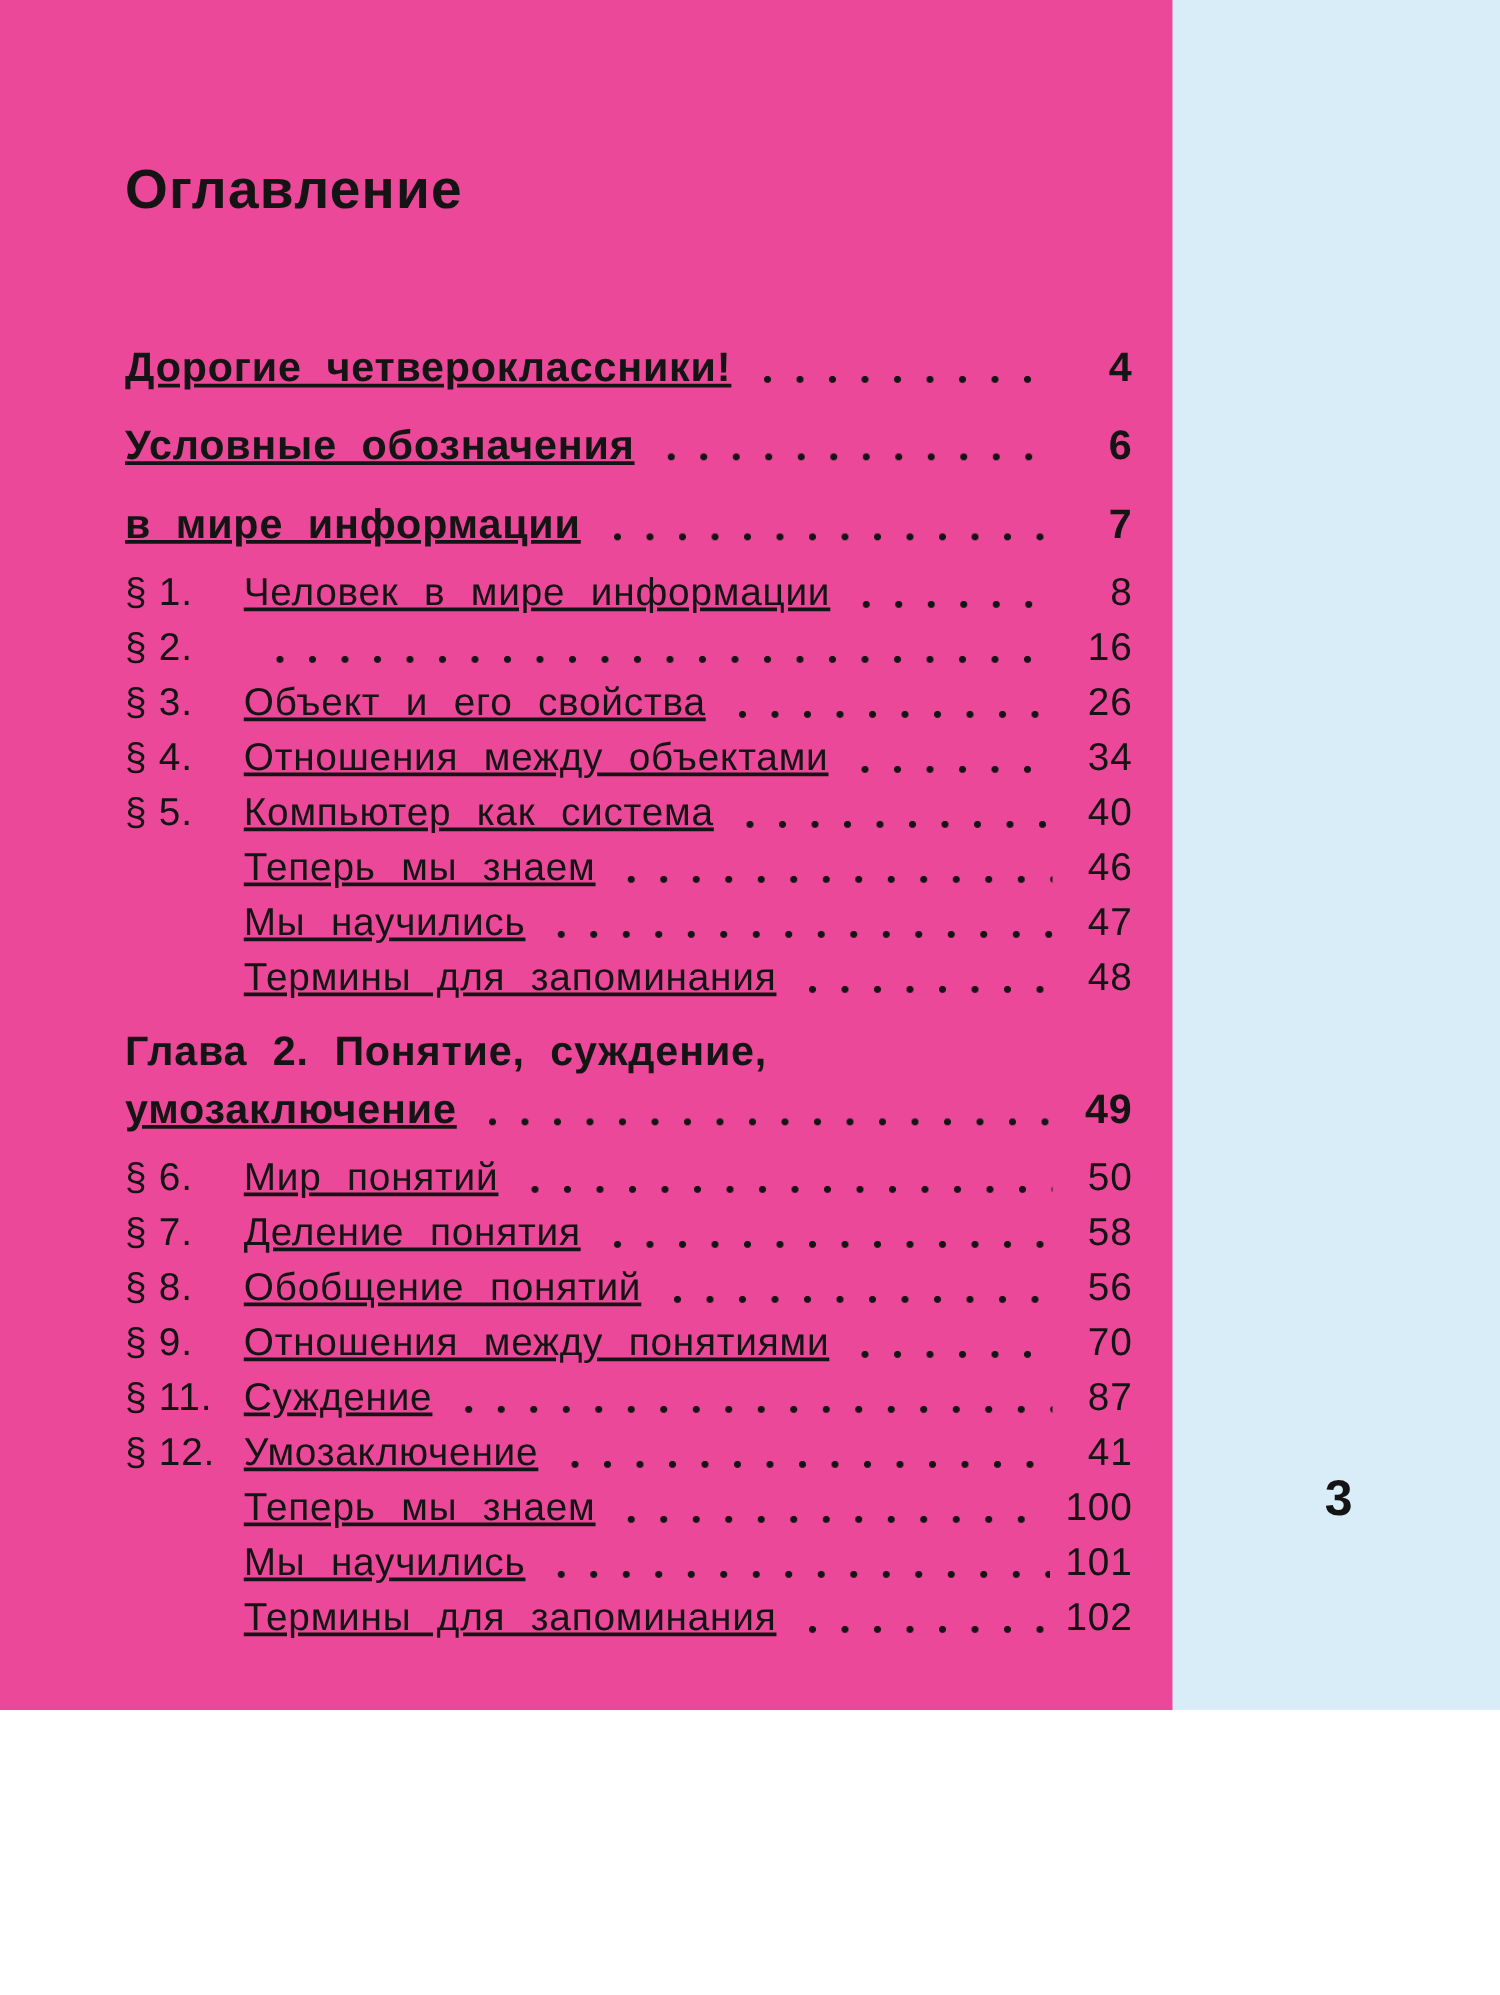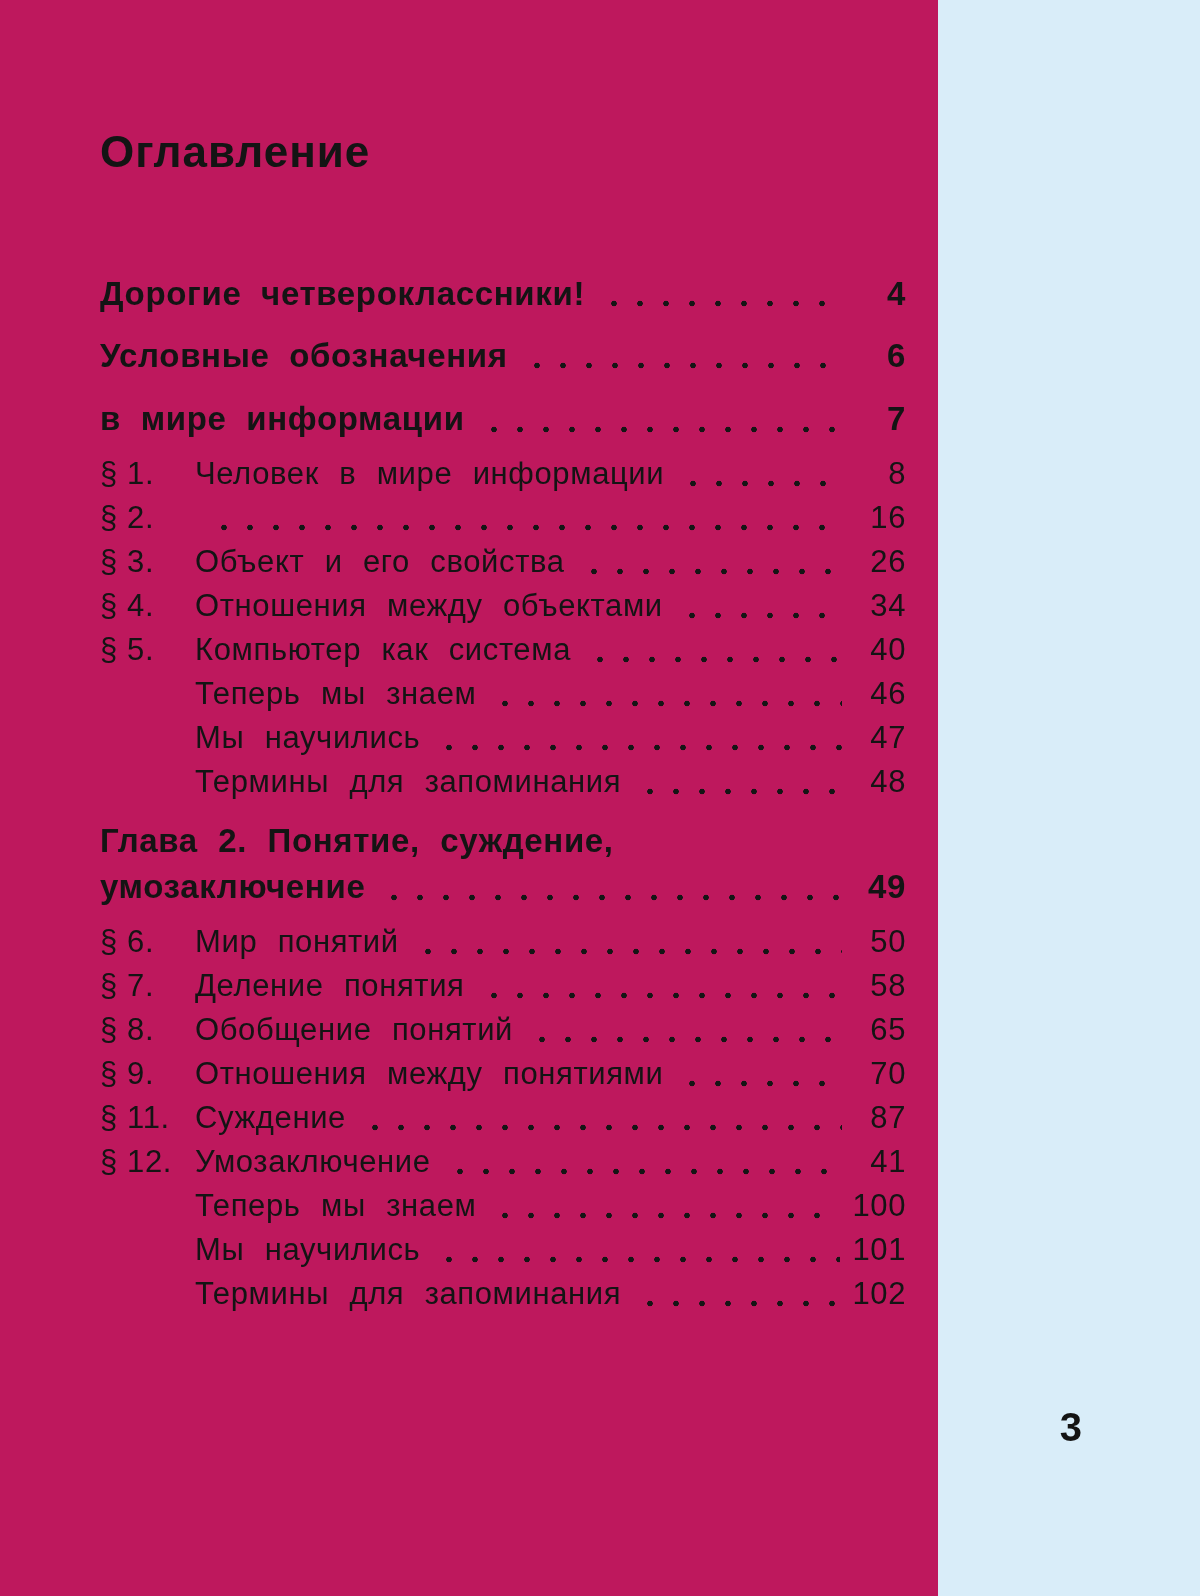--- a/index.html
+++ b/index.html
@@ -5,22 +5,22 @@
   html, body {
     margin: 0;
     padding: 0;
     background: #ffffff;
     font-family: "Liberation Sans", "DejaVu Sans", sans-serif;
     color: #141414;
   }
   .page {
     position: relative;
     width: 1200px;
-    height: 1596px;
-    background: #be185d;
+    height: 1368px;
+    background: #ec4899;
     overflow: hidden;
   }
   .blue-stripe {
     position: absolute;
     top: 0;
     right: 0;
     width: 262px;
     height: 100%;
     background: #d9edf9;
   }
@@ -50,21 +50,21 @@
   .chapter { margin-top: 16px; }
   .chapter + .chapter { margin-top: 14px; }
   .chap-line1 {
     font-size: 33px;
     font-weight: 700;
     line-height: 46px;
     word-spacing: 0.32em;
     letter-spacing: 0.02em;
   }
   .sections { margin-top: 10px; }
-  .label { white-space: nowrap; word-spacing: 0.36em; }
+  .label { white-space: nowrap; word-spacing: 0.36em; text-decoration: underline; }
   .bold .label { word-spacing: 0.30em; }
   .num {
     flex: 0 0 95px;
     white-space: nowrap;
   }
   .dots {
     flex: 1 1 auto;
     margin: 0 12px 0 14px;
     background-image: radial-gradient(circle, #151515 2.5px, transparent 3.1px);
     background-size: 26px 7px;
@@ -182,21 +182,21 @@
         <div class="row">
           <span class="num">§ 7.</span>
           <span class="label">Деление понятия</span>
           <span class="dots"></span>
           <span class="pagenum">58</span>
         </div>
         <div class="row">
           <span class="num">§ 8.</span>
           <span class="label">Обобщение понятий</span>
           <span class="dots"></span>
-          <span class="pagenum">65</span>
+          <span class="pagenum">56</span>
         </div>
         <div class="row">
           <span class="num">§ 9.</span>
           <span class="label">Отношения между понятиями</span>
           <span class="dots"></span>
           <span class="pagenum">70</span>
         </div>
         <div class="row">
           <span class="num">§ 11.</span>
           <span class="label">Суждение</span>

